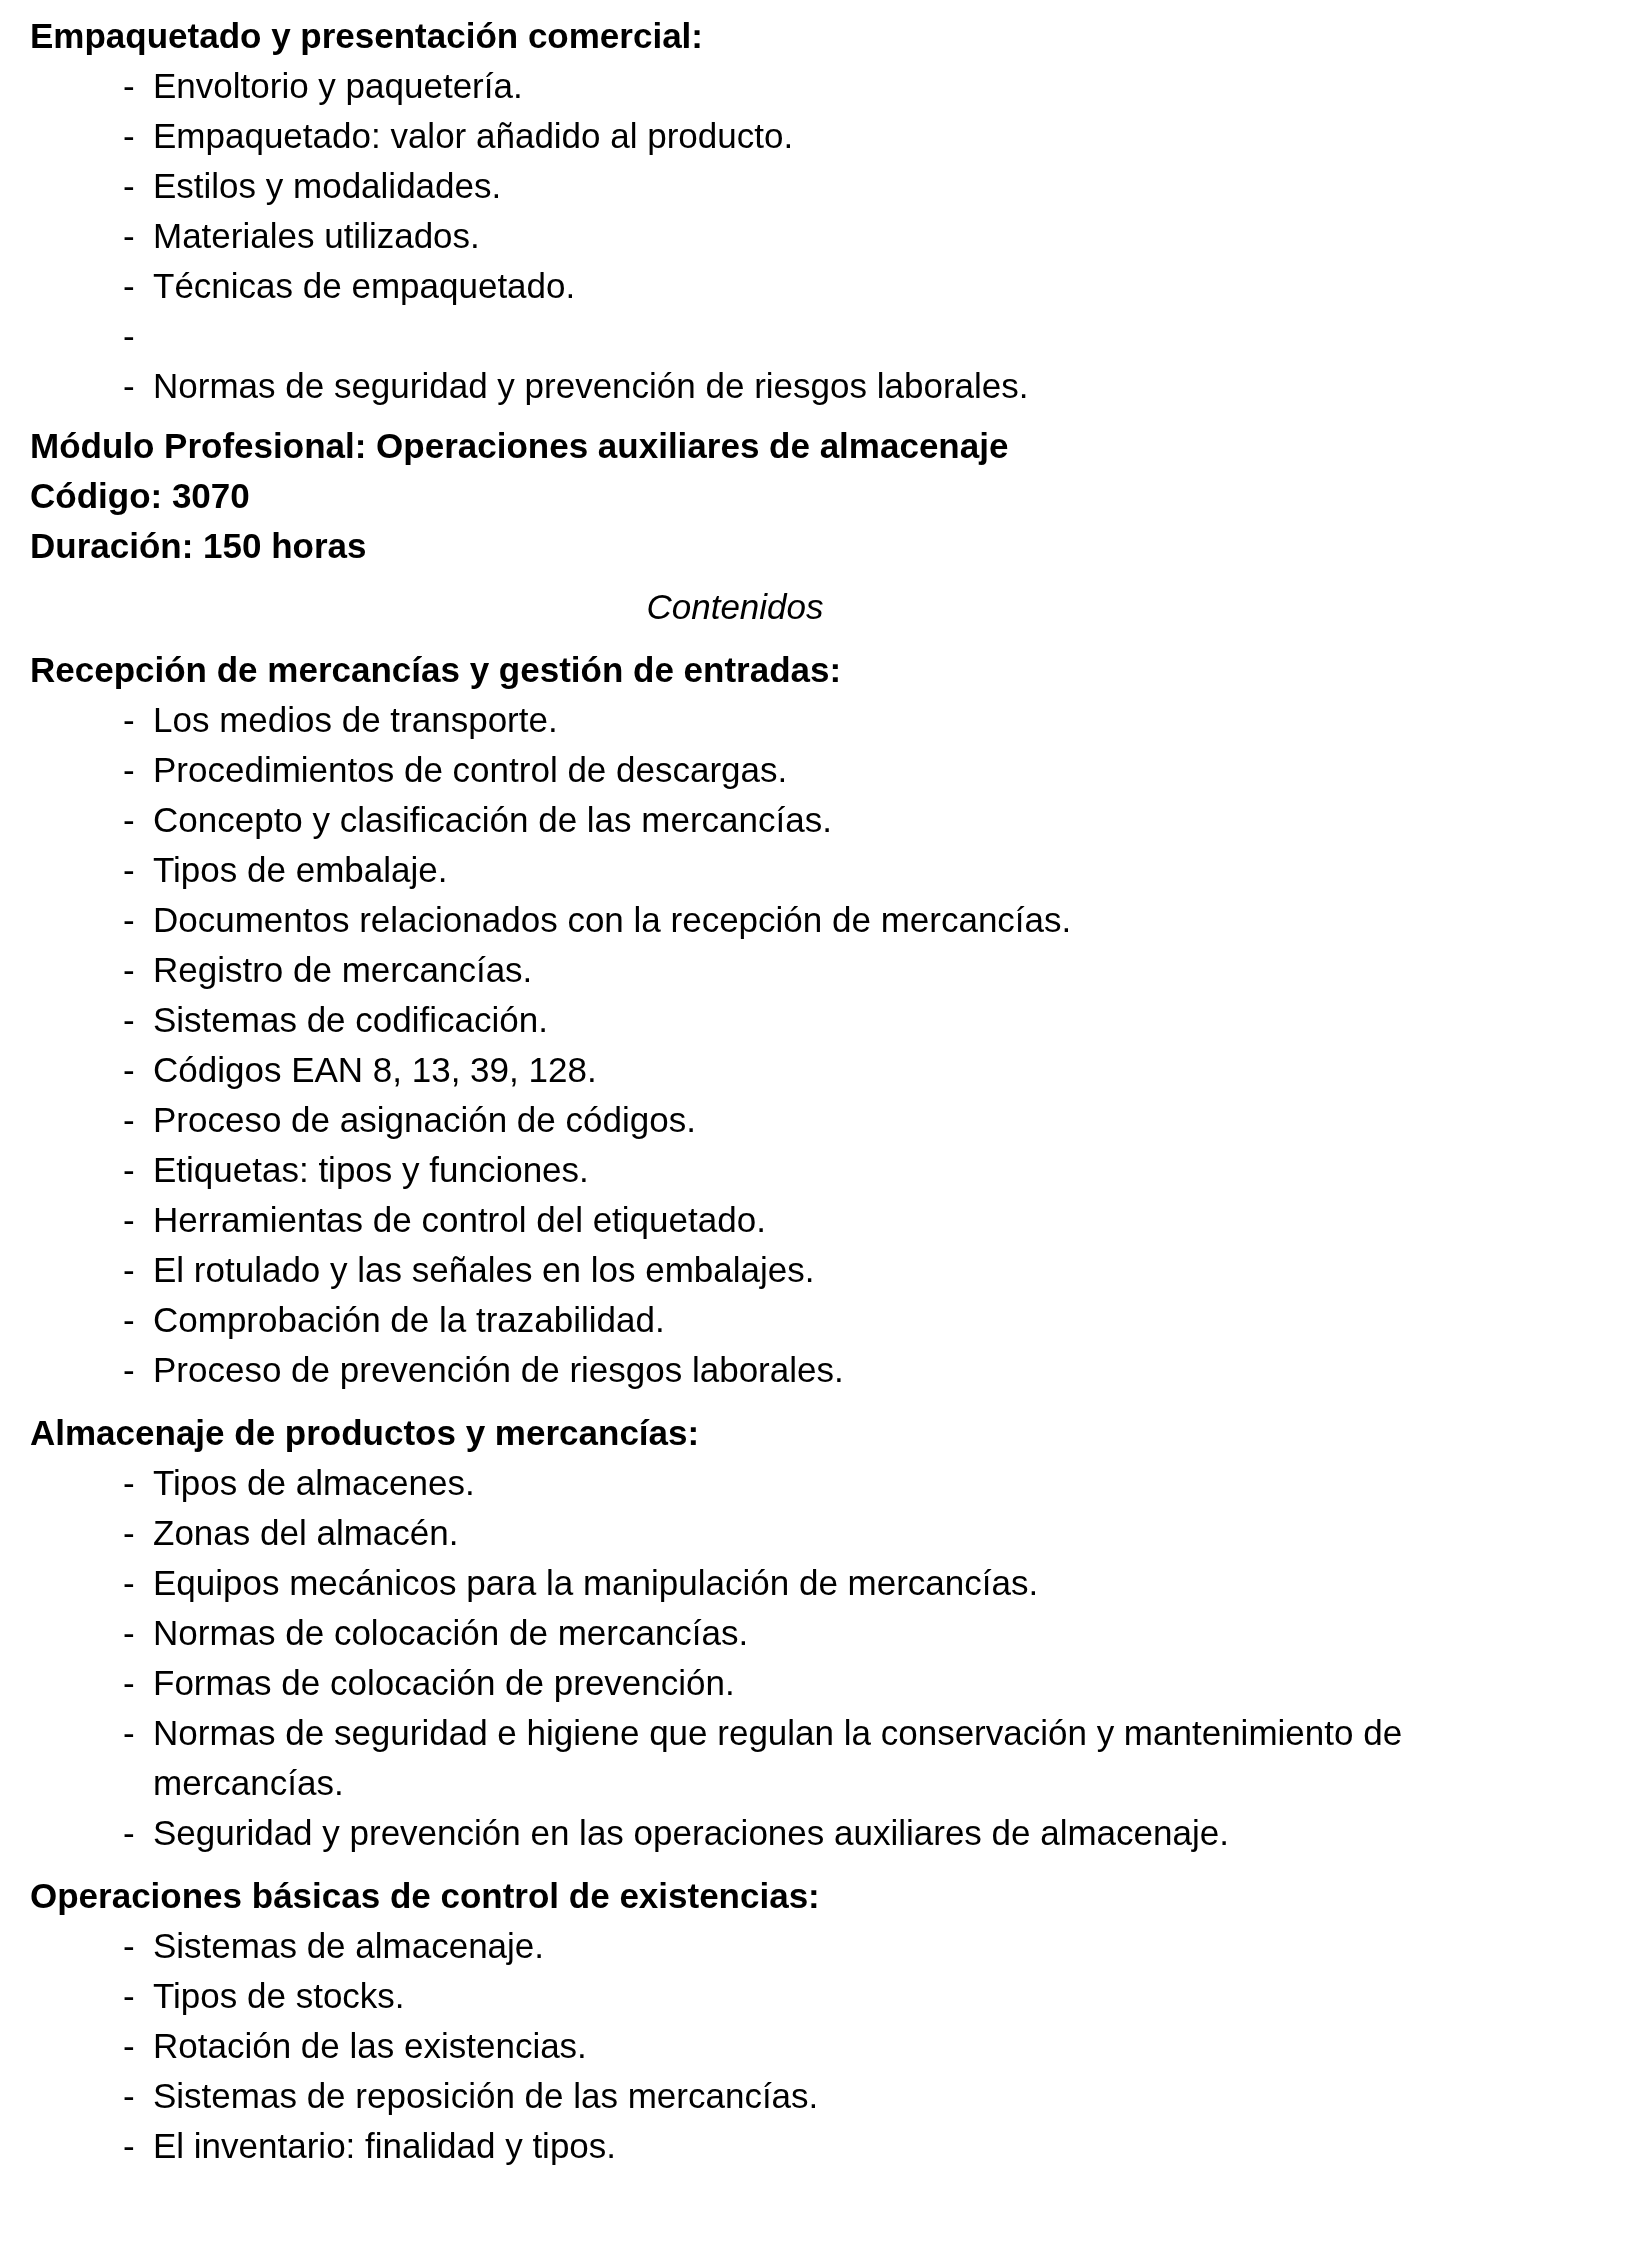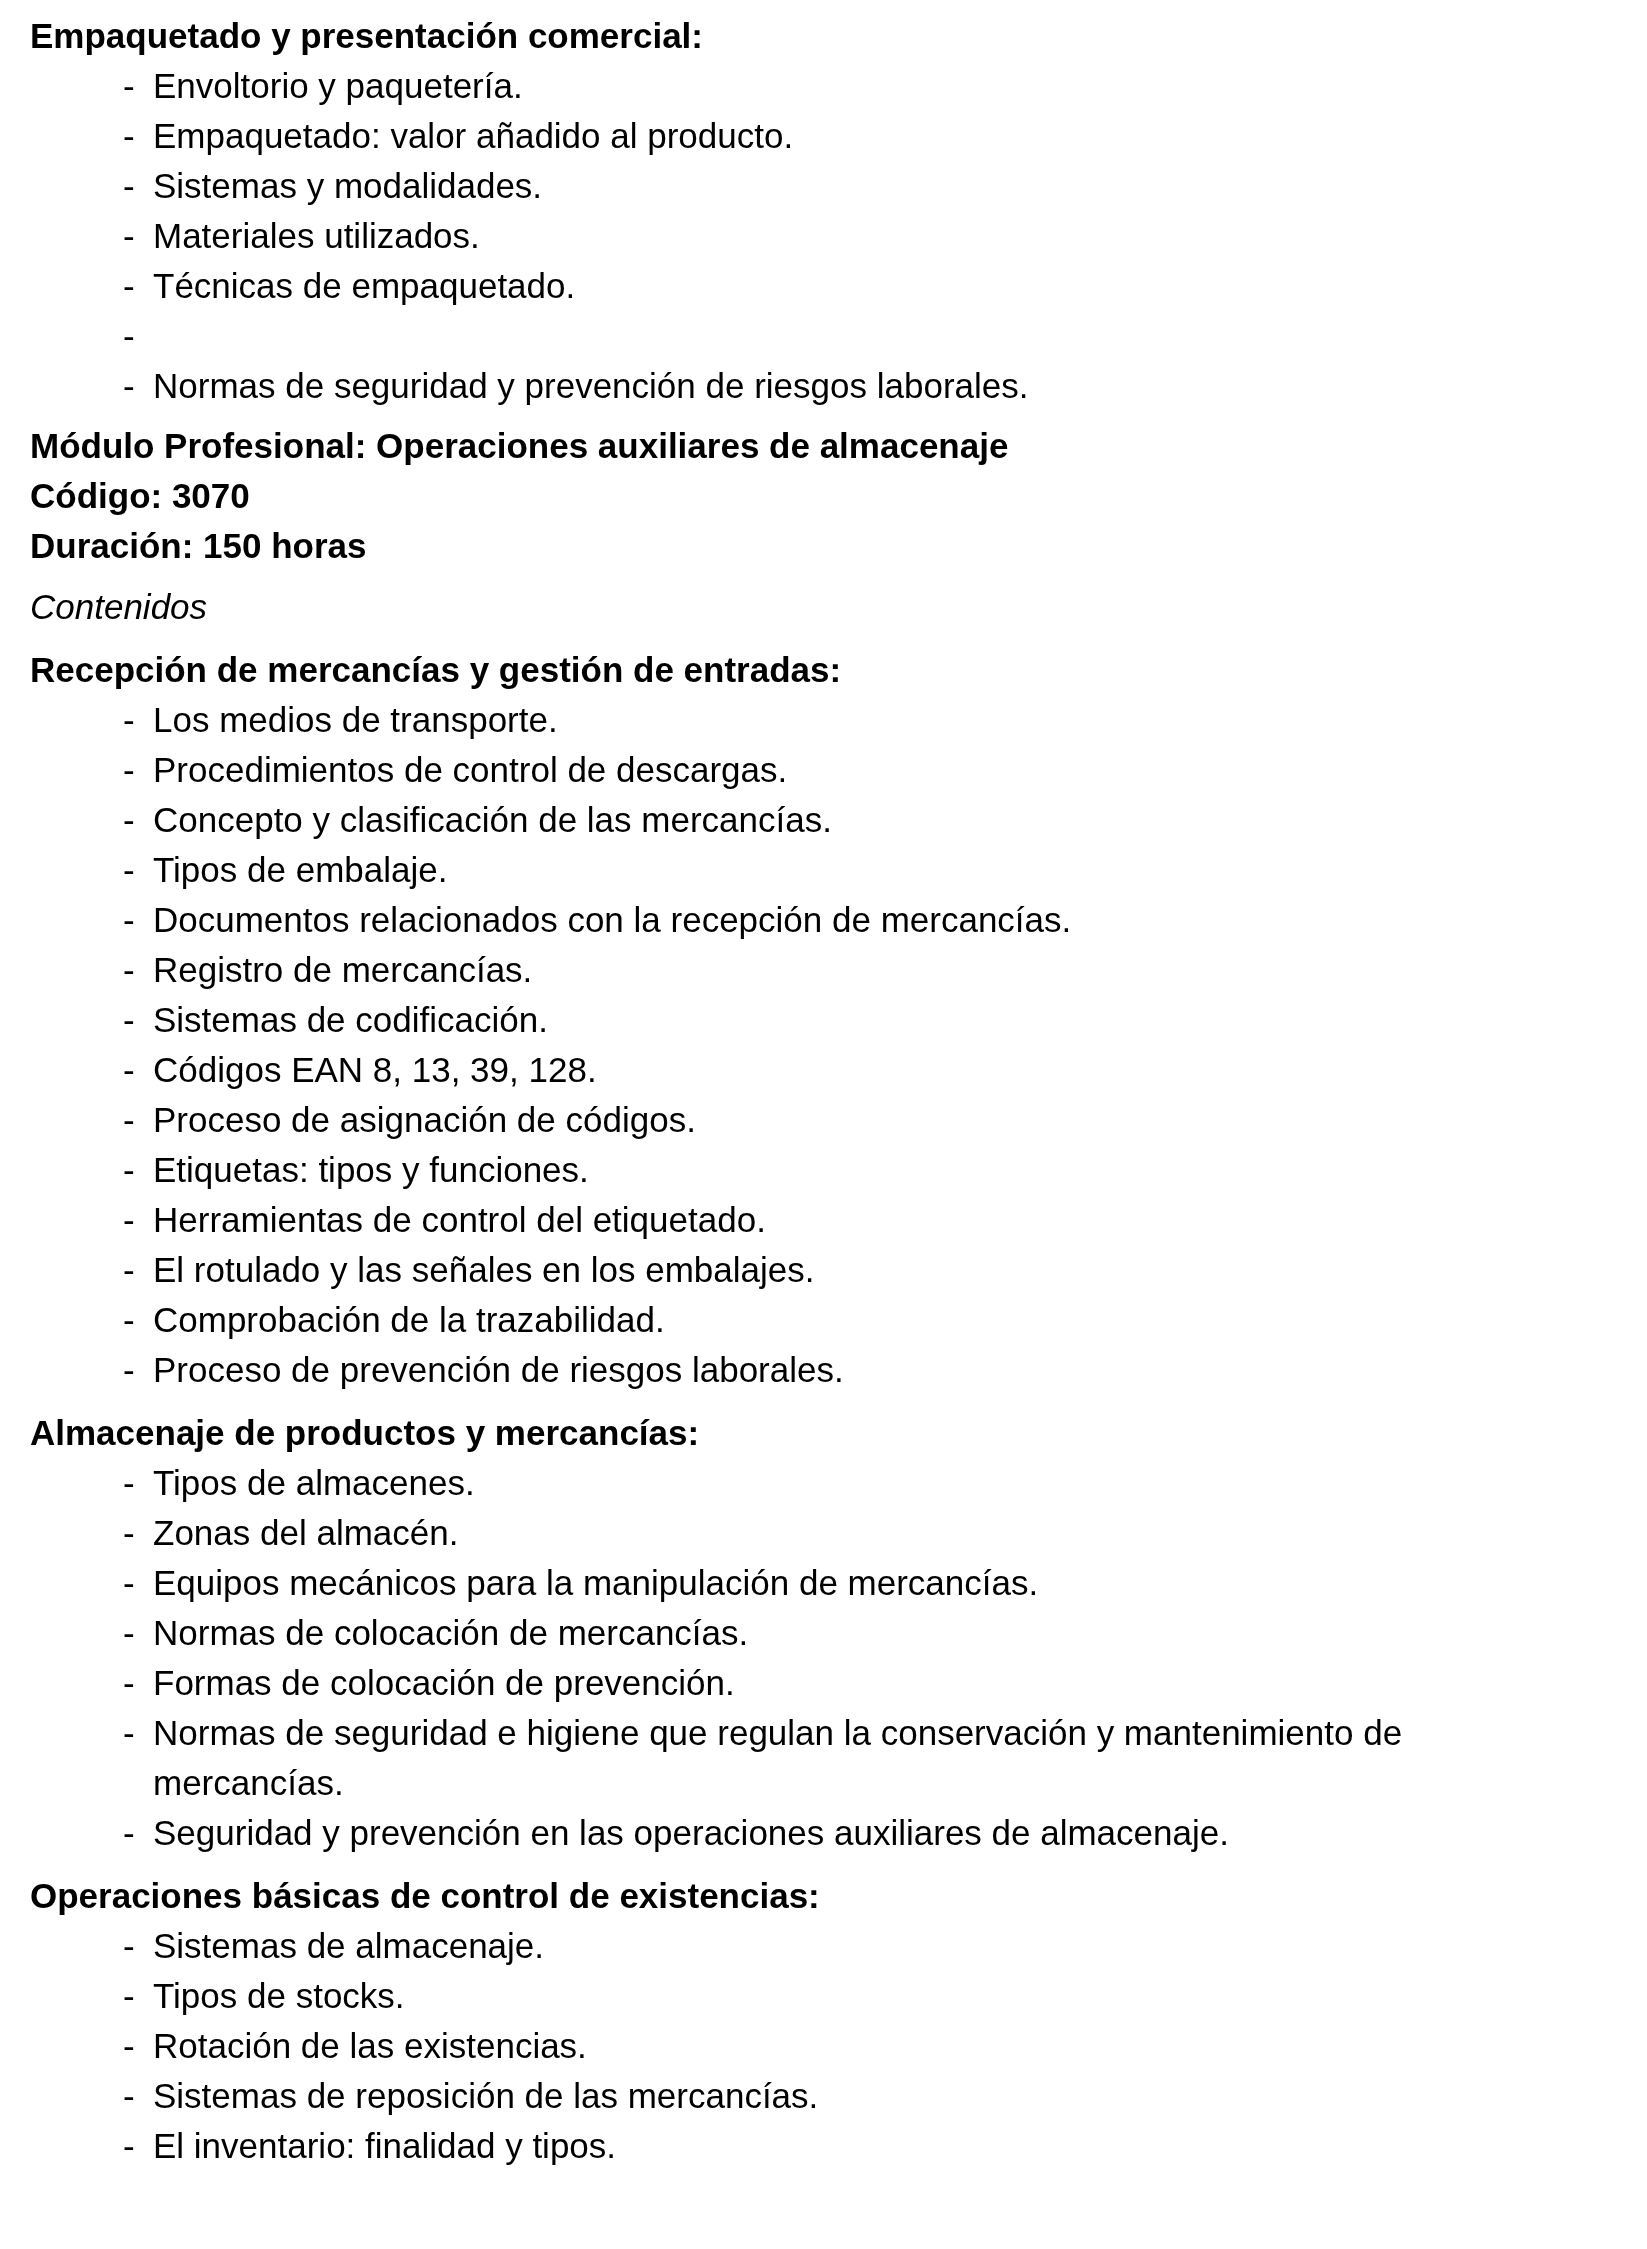--- a/index.html
+++ b/index.html
@@ -37,20 +37,21 @@
   .item-text {
     max-width: 1347px;
   }
   .meta-block {
     margin-top: 10.7px;
   }
   .meta-line {
     font-weight: bold;
   }
   .contenidos {
+    text-align: center;
     font-style: italic;
     margin-top: 10.7px;
     margin-bottom: 4.6px;
   }
 </style>
 </head>
 <body>
 
 <div class="page">
   <div class="doc-body">
@@ -58,21 +59,21 @@
       <div class="item">
         <span class="dash">-</span>
         <span class="item-text">Envoltorio y paquetería.</span>
       </div>
       <div class="item">
         <span class="dash">-</span>
         <span class="item-text">Empaquetado: valor añadido al producto.</span>
       </div>
       <div class="item">
         <span class="dash">-</span>
-        <span class="item-text">Sistemas y modalidades.</span>
+        <span class="item-text">Estilos y modalidades.</span>
       </div>
       <div class="item">
         <span class="dash">-</span>
         <span class="item-text">Materiales utilizados.</span>
       </div>
       <div class="item">
         <span class="dash">-</span>
         <span class="item-text">Técnicas de empaquetado.</span>
       </div>
       <div class="item">

